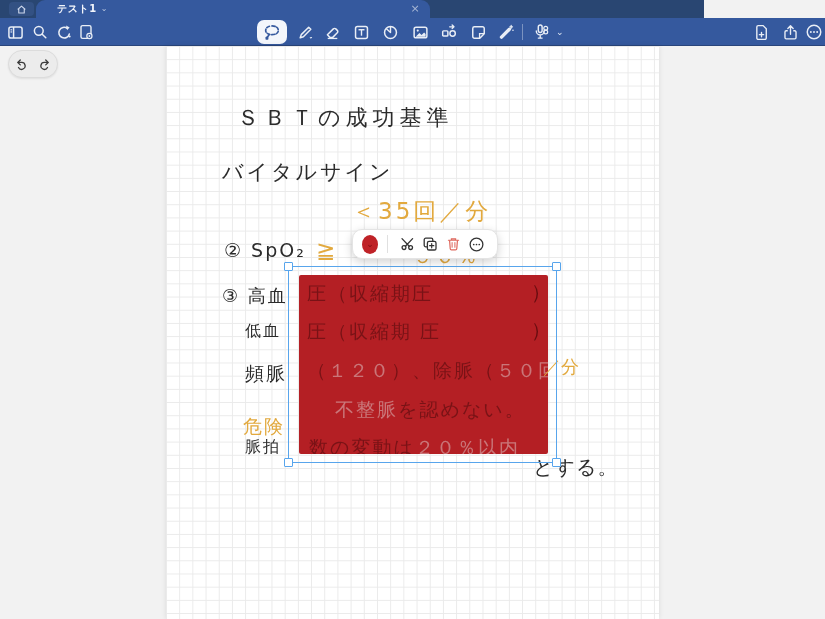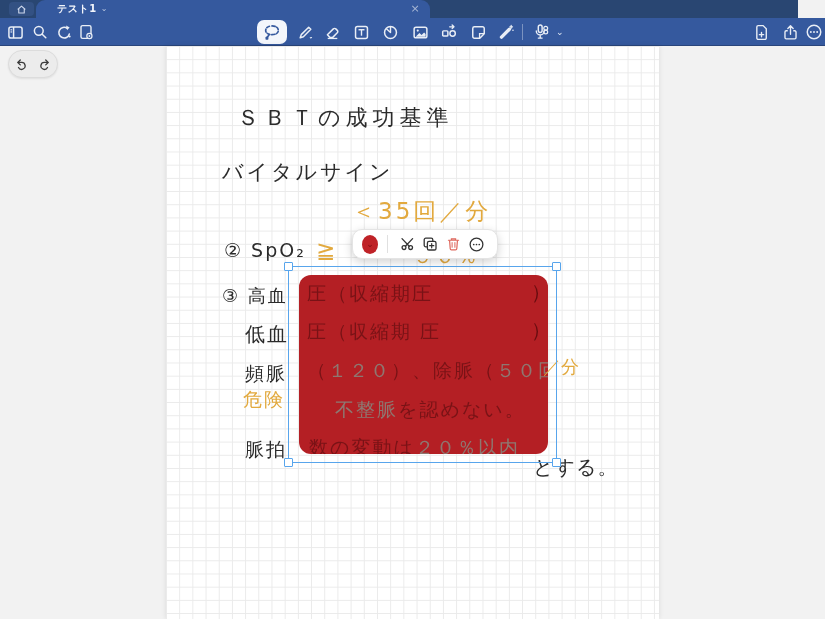--- a/index.html
+++ b/index.html
@@ -1,20 +1,20 @@
 <!DOCTYPE html>
 <html><head>
 <meta charset="utf-8">
 <style>
   * { margin:0; padding:0; box-sizing:border-box; }
   html,body { width:825px; height:619px; overflow:hidden; }
   body { font-family:"DejaVu Sans", sans-serif; position:relative; background:#f2f2f2; }
 
   
-  .tabstrip { position:absolute; left:0; top:0; width:798px; height:18px; background:#294672; }
+  .tabstrip { position:absolute; left:0; top:0; width:704px; height:18px; background:#294672; }
   .home-btn { position:absolute; left:9px; top:2px; width:25px; height:14px; background:#335183;
               border-radius:4px; display:flex; align-items:center; justify-content:center; }
   .tab { position:absolute; left:36px; top:0; width:394px; height:18px; background:#35599e;
          border-radius:9px 9px 0 0; display:flex; align-items:center; }
   .tab-label { color:#f2f5fb; font-size:10px; font-weight:bold; margin-left:21px; letter-spacing:.5px; }
   .tab-chev { color:#bcc9e2; font-size:8px; margin-left:4px; margin-top:-2px; }
   .tab-close { position:absolute; right:8px; top:1px; color:#a7b6d4; font-size:11px; line-height:16px;
                width:14px; text-align:center; cursor:default; }
 
   
@@ -40,33 +40,33 @@
   .hw { position:absolute; color:#2b2b2b; white-space:nowrap; }
   .orange { color:#e2a93e; }
   .t-title { left:237px; top:57px;  font-size:22px; letter-spacing:5px; }
   .t-sub   { left:222px; top:112px; font-size:21px; letter-spacing:3px; }
   .t-l1    { left:222px; top:153px; font-size:19px; letter-spacing:2px; }
   .t-l1v   { left:352px; top:150px; font-size:23px; letter-spacing:3px; }
   .t-l2    { left:224px; top:193px; font-size:19px; letter-spacing:2px; }
   .t-l2a   { left:316px; top:191px; font-size:23px; }
   .t-l2b   { left:412px; top:195px; font-size:22px; }
   .t-l3    { left:222px; top:238px; font-size:18px; letter-spacing:2px; }
-  .t-l4    { left:245px; top:275px; font-size:20px; letter-spacing:2px; }
+  .t-l4    { left:245px; top:275px; font-size:16px; letter-spacing:2px; }
   .t-l5    { left:245px; top:315px; font-size:19px; letter-spacing:2px; }
   .t-l5o   { left:543px; top:309px; font-size:18px; z-index:6; }
   .t-l5b   { left:565px; top:311px; font-size:18px; letter-spacing:1px; z-index:6; }
-  .t-l6    { left:243px; top:341px; font-size:19px; letter-spacing:2px; }
-  .t-l7    { left:245px; top:391px; font-size:19px; letter-spacing:2px;font-family:Liberation Mono, monospace; }
+  .t-l6    { left:243px; top:368px; font-size:19px; letter-spacing:2px; }
+  .t-l7    { left:245px; top:391px; font-size:16px; letter-spacing:2px;font-family:Liberation Mono, monospace; }
   .t-l7b   { left:533px; top:408px; font-size:20px; letter-spacing:1px; z-index:6; }
 
   
   .red-rect { position:absolute; left:299px; top:229px; width:249px; height:179px; background:#b41f24;
-              border-radius:12px; overflow:hidden; z-index:5; }
+              border-radius:2px; overflow:hidden; z-index:5; }
   .under { position:absolute; white-space:nowrap; color:#6b1013; opacity:.8; }
-  .under .uo { color:#5eead4; opacity:.55; }
+  .under .uo { color:#e5e5e5; opacity:.55; }
   .u-r1 { left:8px;   top:6px;   font-size:19px; letter-spacing:2px; }
   .u-p1 { left:232px; top:4px;   font-size:20px; color:#57090c; }
   .u-r2 { left:8px;   top:44px;  font-size:19px; letter-spacing:2px; }
   .u-p2 { left:232px; top:42px;  font-size:20px; color:#57090c; }
   .u-r3 { left:8px;   top:83px;  font-size:19px; letter-spacing:2px; }
   .u-r4 { left:36px;  top:122px; font-size:19px; letter-spacing:2px;text-align:right; }
   .u-r5 { left:10px;  top:160px; font-size:19px; letter-spacing:2px;text-decoration:underline; }
 
   
   .sel-box { position:absolute; left:288px; top:220px; width:269px; height:197px;

